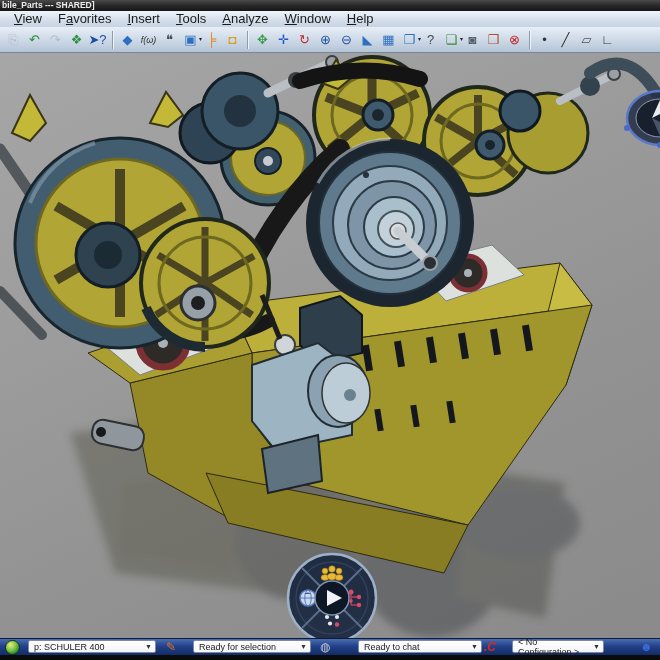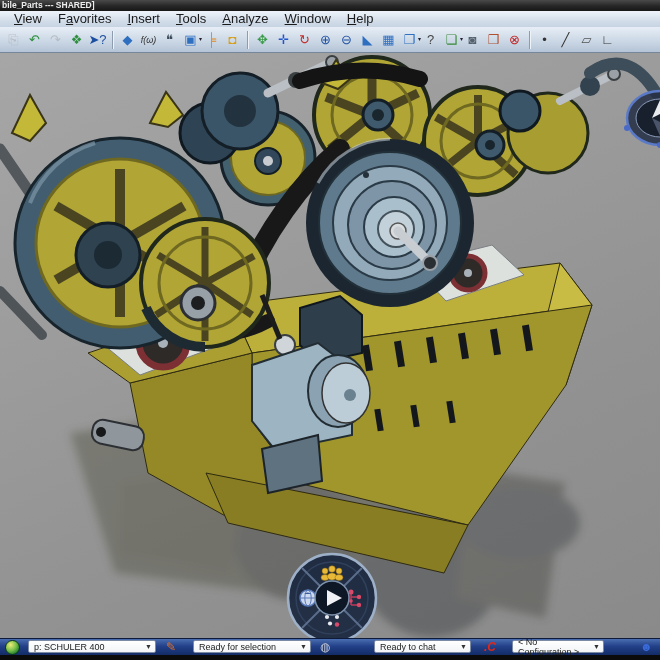--- a/index.html
+++ b/index.html
@@ -354,21 +354,21 @@
   <div class="sb-item" style="left:166px;">
     <span class="sb-glyph" style="color:#e87020;">✎</span>
   </div>
   <div class="sb-item combo" style="left:193px;width:118px;">
     <span>Ready for selection</span>
     <span class="chev">▼</span>
   </div>
   <div class="sb-item" style="left:320px;">
     <span class="sb-glyph" style="color:#c8cdd8;">◍</span>
   </div>
-  <div class="sb-item combo" style="left:374px;width:97px;">
+  <div class="sb-item combo" style="left:358px;width:124px;">
     <span>Ready to chat</span>
     <span class="chev">▼</span>
   </div>
   <div class="sb-item" style="left:484px;">
     <span class="sb-glyph" style="color:#e02818;font-weight:bold;font-style:italic;">.C</span>
   </div>
   <div class="sb-item combo" style="left:512px;width:92px;">
     <span>&lt; No Configuration &gt;</span>
     <span class="chev">▼</span>
   </div>

